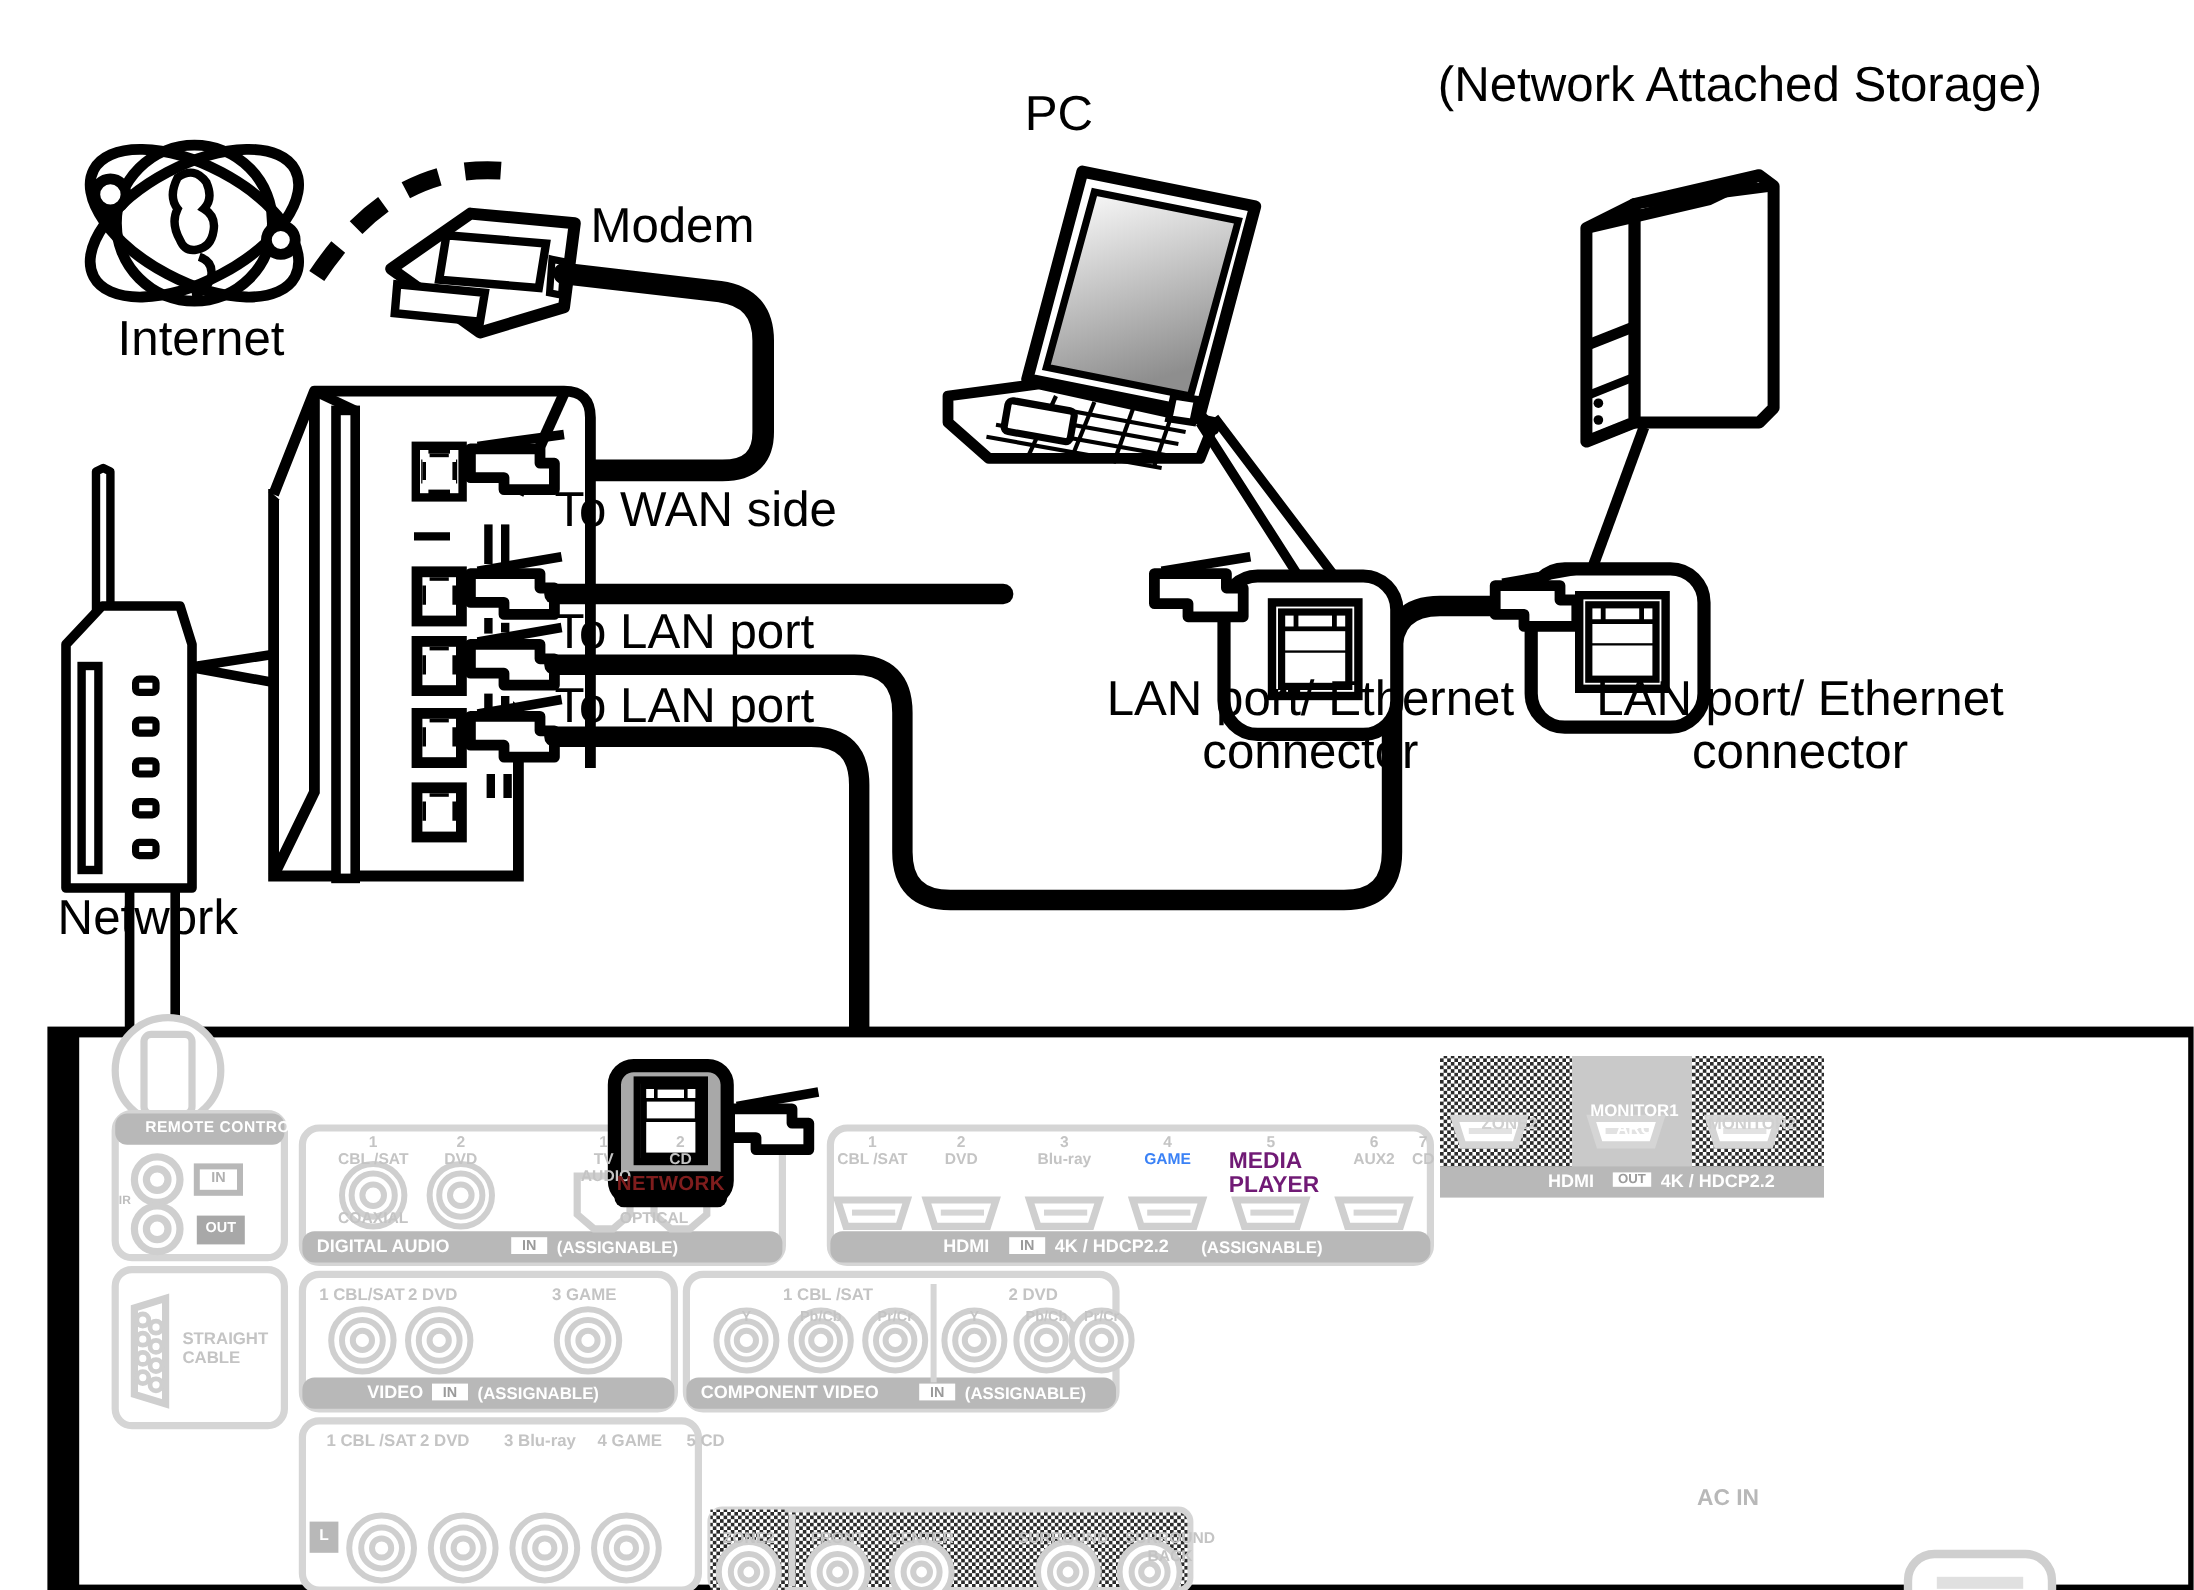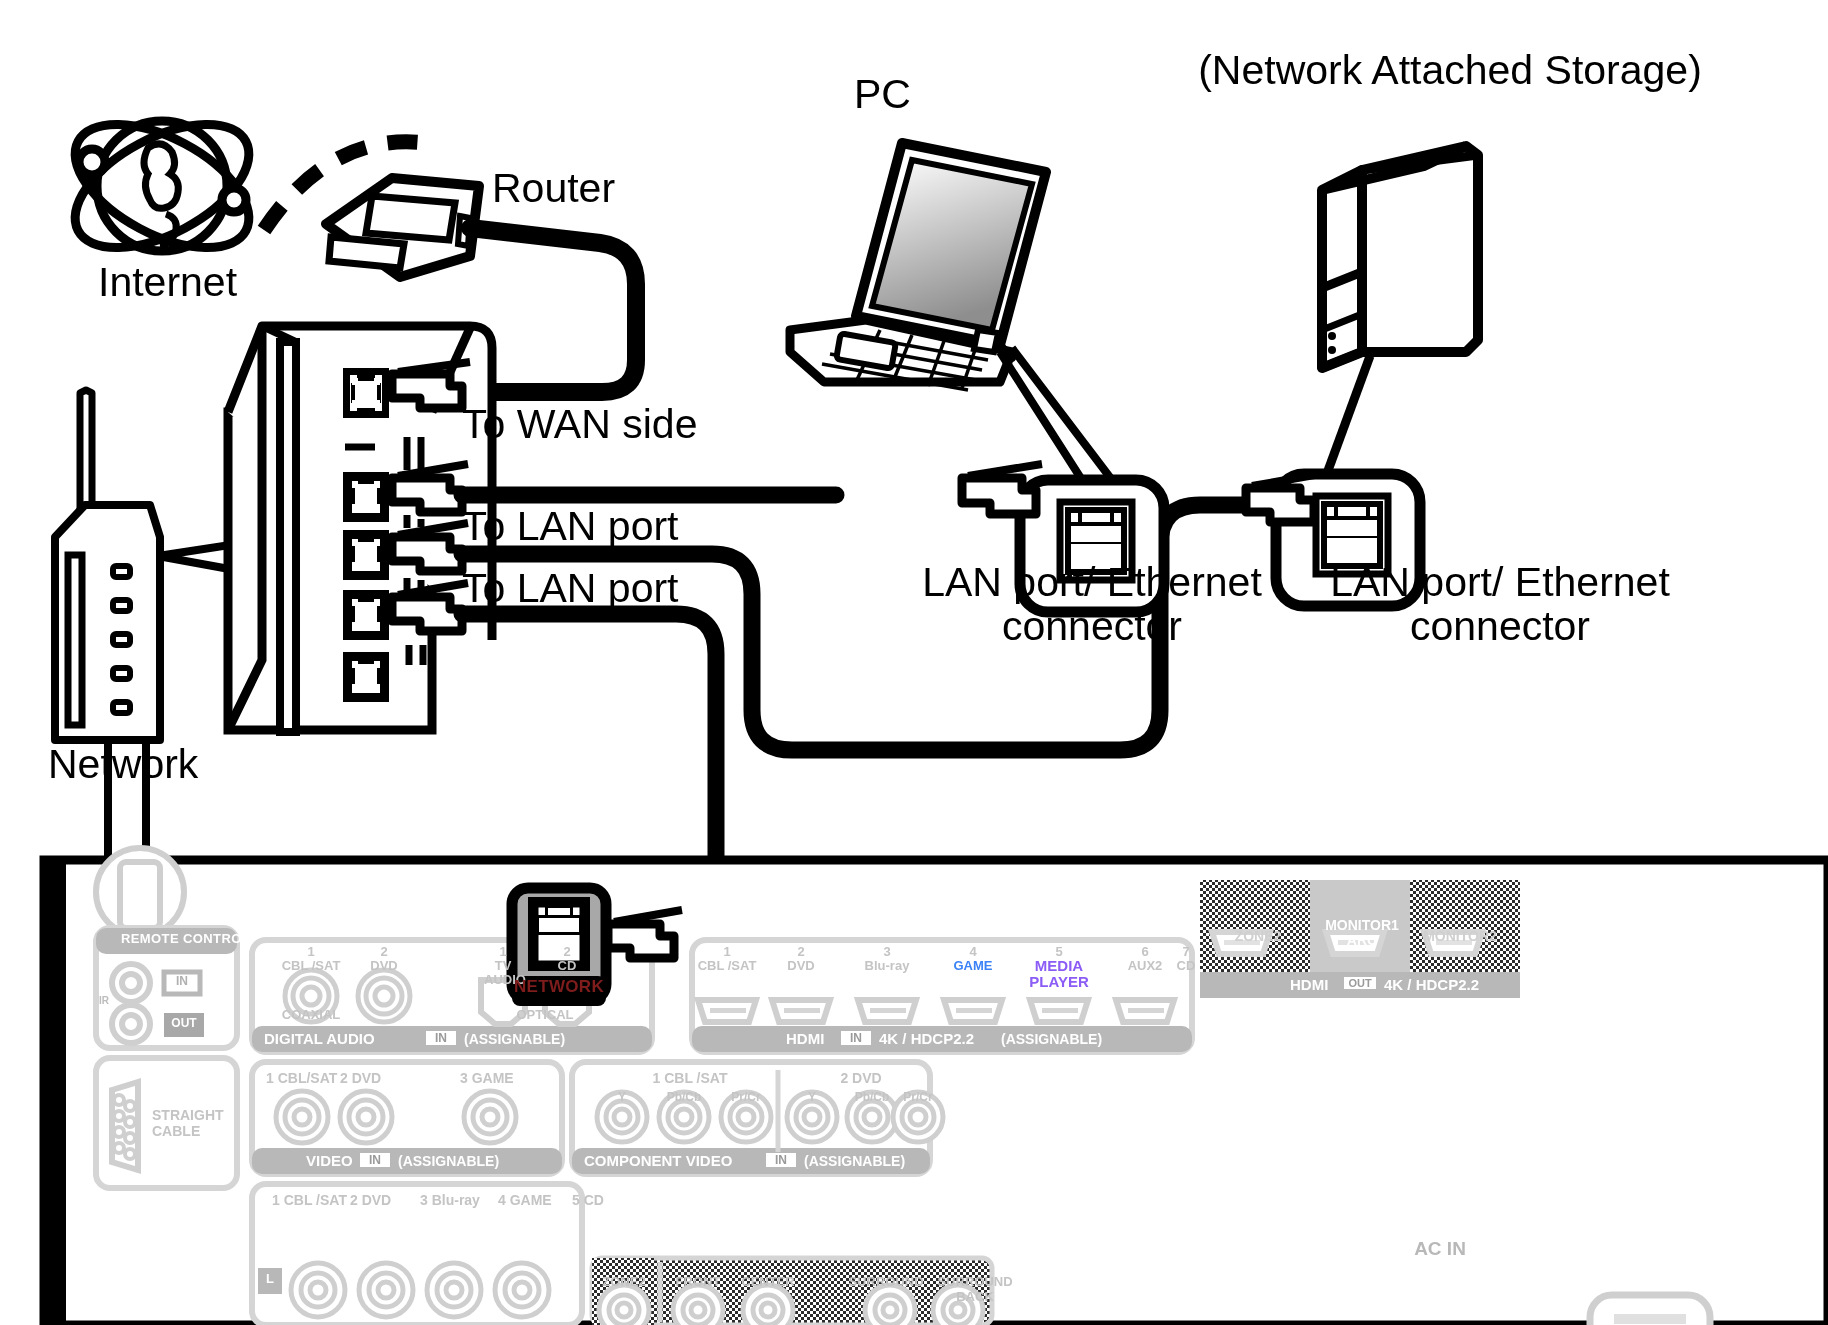--- a/index.html
+++ b/index.html
@@ -415,21 +415,21 @@
     </g>
 
     <g>
       <rect x="1590" y="1295" width="120" height="60" rx="22" fill="#fff" stroke="#cfcfcf" stroke-width="7"></rect>
       <rect x="1614" y="1314" width="72" height="10" fill="#e0e0e0"></rect>
     </g>
   </g>
 </svg>
 
 <div class="lbl" style="left:98px;top:260px;">Internet</div>
-<div class="lbl" style="left:492px;top:166px;">Router</div>
+<div class="lbl" style="left:492px;top:166px;">Modem</div>
 <div class="lbl" style="left:48px;top:742px;">Network</div>
 <div class="lbl" style="left:854px;top:72px;">PC</div>
 <div class="lbl c" style="left:1100px;top:48px;width:700px;">(Network Attached Storage)</div>
 
 <div class="lbl" style="left:462px;top:402px;">To WAN side</div>
 <div class="lbl" style="left:462px;top:504px;">To LAN port</div>
 <div class="lbl" style="left:462px;top:566px;">To LAN port</div>
 
 <div class="lbl c" style="left:800px;top:560px;width:584px;">LAN port/ Ethernet</div>
 <div class="lbl c" style="left:800px;top:604px;width:584px;">connector</div>
@@ -462,21 +462,21 @@
 
 <div class="abs" style="left:697px;top:944px;width:60px;text-align:center;font-size:13px;font-weight:bold;color:#c4c4c4;">1</div>
 <div class="abs" style="left:692px;top:958px;width:70px;text-align:center;font-size:13px;font-weight:bold;color:#c4c4c4;">CBL /SAT</div>
 <div class="abs" style="left:771px;top:944px;width:60px;text-align:center;font-size:13px;font-weight:bold;color:#c4c4c4;">2</div>
 <div class="abs" style="left:766px;top:958px;width:70px;text-align:center;font-size:13px;font-weight:bold;color:#c4c4c4;">DVD</div>
 <div class="abs" style="left:857px;top:944px;width:60px;text-align:center;font-size:13px;font-weight:bold;color:#c4c4c4;">3</div>
 <div class="abs" style="left:852px;top:958px;width:70px;text-align:center;font-size:13px;font-weight:bold;color:#c4c4c4;">Blu-ray</div>
 <div class="abs" style="left:943px;top:944px;width:60px;text-align:center;font-size:13px;font-weight:bold;color:#c4c4c4;">4</div>
 <div class="abs" style="left:938px;top:958px;width:70px;text-align:center;font-size:13px;font-weight:bold;color:#3b82f6;">GAME</div>
 <div class="abs" style="left:1029px;top:944px;width:60px;text-align:center;font-size:13px;font-weight:bold;color:#c4c4c4;">5</div>
-<div class="abs" style="left:1024px;top:958px;width:70px;text-align:center;font-size:15px;font-weight:bold;color:#8b5cf6;line-height:1.05;">MEDIA PLAYER</div>
+<div class="abs" style="left:1024px;top:958px;width:70px;text-align:left;font-size:19px;font-weight:bold;color:#701a75;line-height:1.05;">MEDIA PLAYER</div>
 <div class="abs" style="left:1115px;top:944px;width:60px;text-align:center;font-size:13px;font-weight:bold;color:#c4c4c4;">6</div>
 <div class="abs" style="left:1110px;top:958px;width:70px;text-align:center;font-size:13px;font-weight:bold;color:#c4c4c4;">AUX2</div>
 <div class="abs" style="left:1166px;top:944px;width:40px;text-align:center;font-size:13px;font-weight:bold;color:#c4c4c4;">7</div>
 <div class="abs" style="left:1160px;top:958px;width:52px;text-align:center;font-size:13px;font-weight:bold;color:#c4c4c4;">CD</div>
 <div class="abs" style="left:786px;top:1030px;font-size:15px;font-weight:bold;color:#fff;">HDMI</div>
 <div class="abs" style="left:841px;top:1031px;width:30px;text-align:center;font-size:12px;font-weight:bold;color:#9a9a9a;background:#fff;">IN</div>
 <div class="abs" style="left:879px;top:1030px;font-size:15px;font-weight:bold;color:#fff;">4K / HDCP2.2</div>
 <div class="abs" style="left:1001px;top:1031px;font-size:14px;font-weight:bold;color:#fff;">(ASSIGNABLE)</div>
 
 <div class="abs" style="left:1210px;top:928px;width:96px;text-align:center;font-size:14px;font-weight:bold;color:#d0d0d0;">ZONE2</div>

